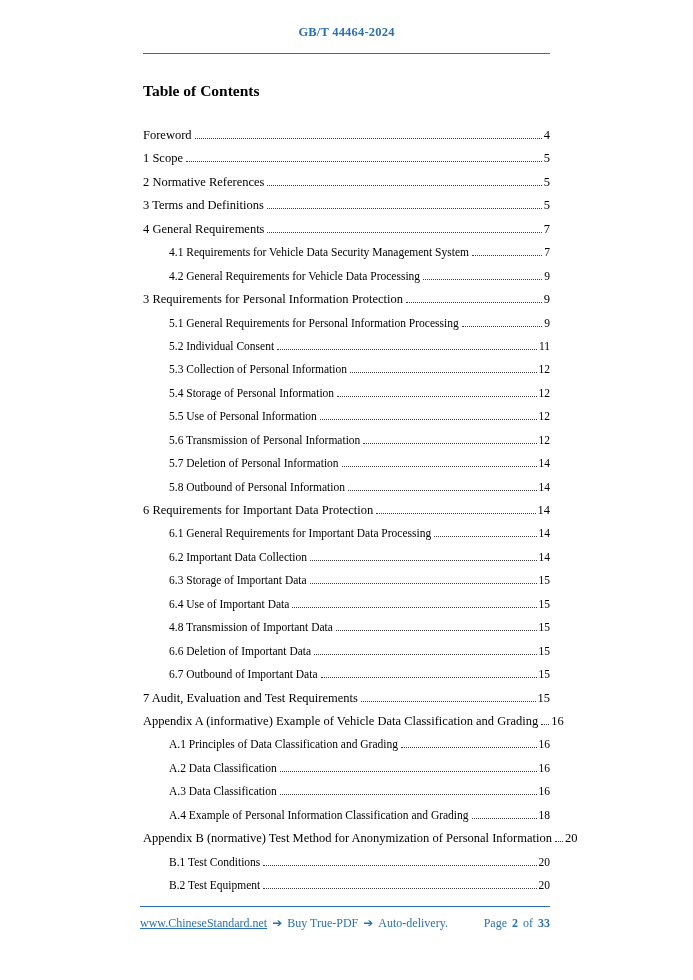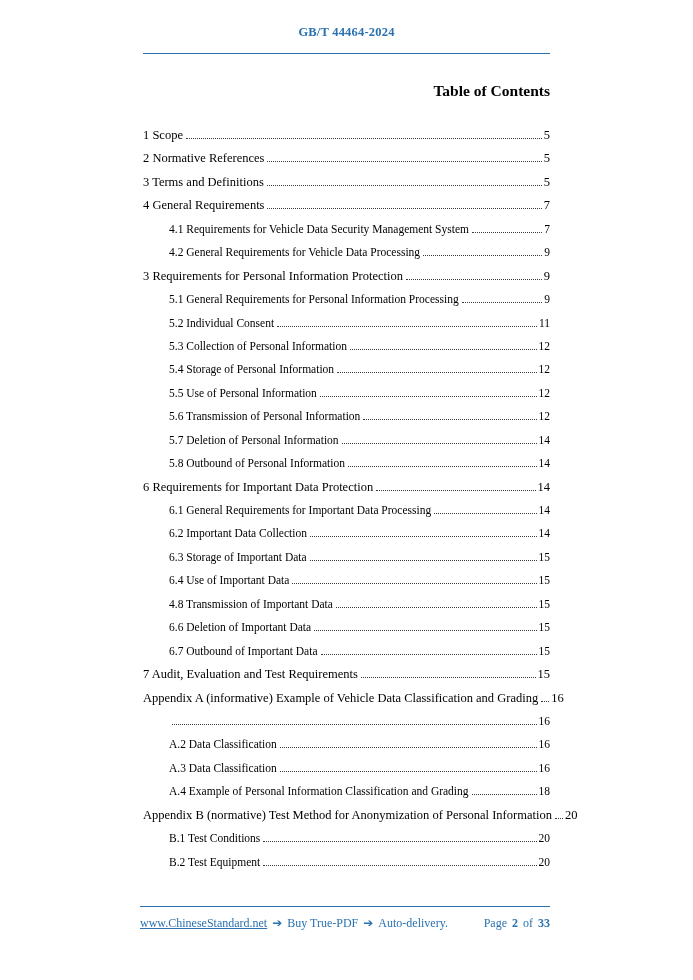--- a/index.html
+++ b/index.html
@@ -21,21 +21,21 @@
     font-weight: bold;
     font-size: 12.5px;
     letter-spacing: 0.2px;
   }
   .header-rule {
     margin-top: 13px;
     border-bottom: 1.8px solid var(--accent, #2a71b0);
   }
   .toc-title {
     margin-top: 28px;
-    text-align: right;
+    text-align: left;
     font-size: 15.5px;
     font-weight: bold;
     color: #000000;
   }
   .toc { margin-top: 24px; }
   .toc-row {
     display: flex;
     align-items: baseline;
     height: 23.45px;
     line-height: 23.45px;
@@ -81,20 +81,25 @@
 
   <header class="doc-header">
     <div class="doc-code">GB/T 44464-2024</div>
     <div class="header-rule"></div>
   </header>
 
   <h1 class="toc-title">Table of Contents</h1>
 
   <main class="toc" id="toc-container">
       <div class="toc-row level-0">
+    <span class="toc-label">Foreword</span>
+    <span class="toc-dots"></span>
+    <span class="toc-page">4</span>
+  </div>
+      <div class="toc-row level-0">
     <span class="toc-label">1 Scope</span>
     <span class="toc-dots"></span>
     <span class="toc-page">5</span>
   </div>
       <div class="toc-row level-0">
     <span class="toc-label">2 Normative References</span>
     <span class="toc-dots"></span>
     <span class="toc-page">5</span>
   </div>
       <div class="toc-row level-0">
@@ -206,20 +211,21 @@
     <span class="toc-label">7 Audit, Evaluation and Test Requirements</span>
     <span class="toc-dots"></span>
     <span class="toc-page">15</span>
   </div>
       <div class="toc-row level-0">
     <span class="toc-label">Appendix A (informative) Example of Vehicle Data Classification and Grading</span>
     <span class="toc-dots"></span>
     <span class="toc-page">16</span>
   </div>
       <div class="toc-row level-1">
+    <span class="toc-label">A.1 Principles of Data Classification and Grading</span>
     <span class="toc-dots"></span>
     <span class="toc-page">16</span>
   </div>
       <div class="toc-row level-1">
     <span class="toc-label">A.2 Data Classification</span>
     <span class="toc-dots"></span>
     <span class="toc-page">16</span>
   </div>
       <div class="toc-row level-1">
     <span class="toc-label">A.3 Data Classification</span>

